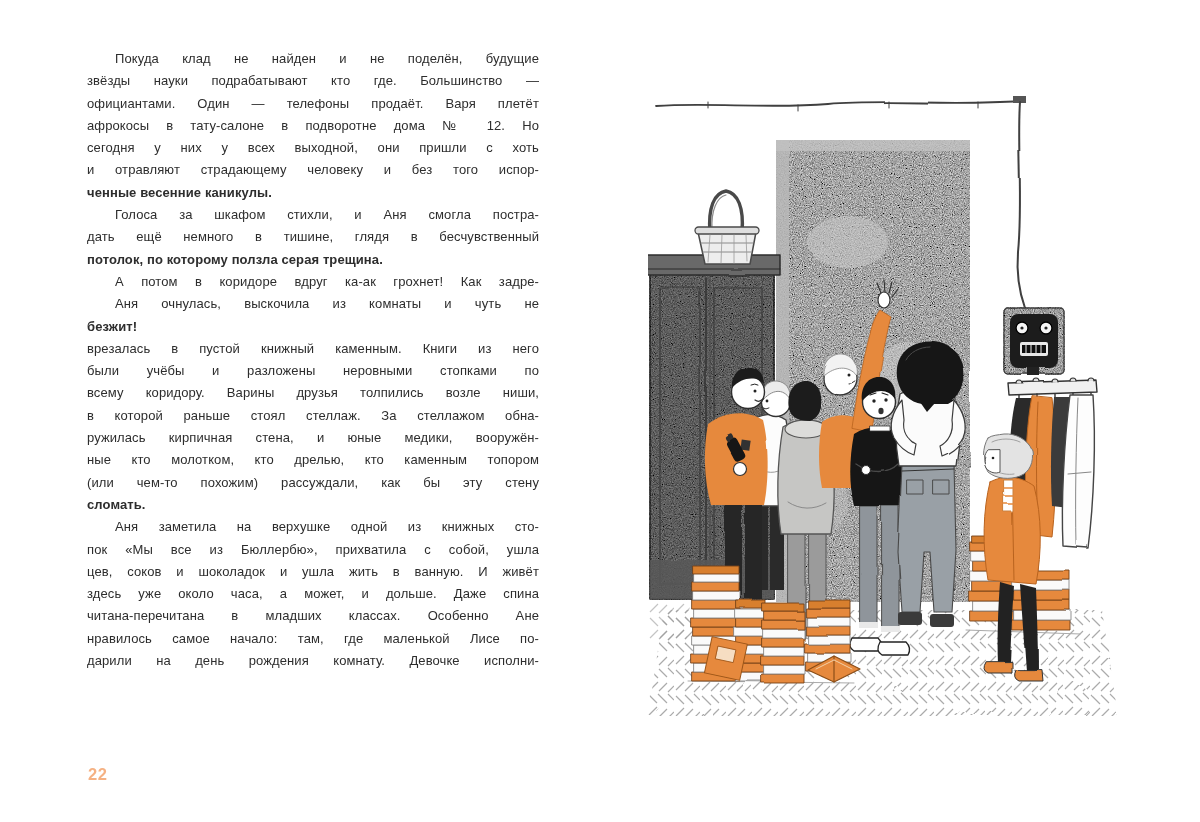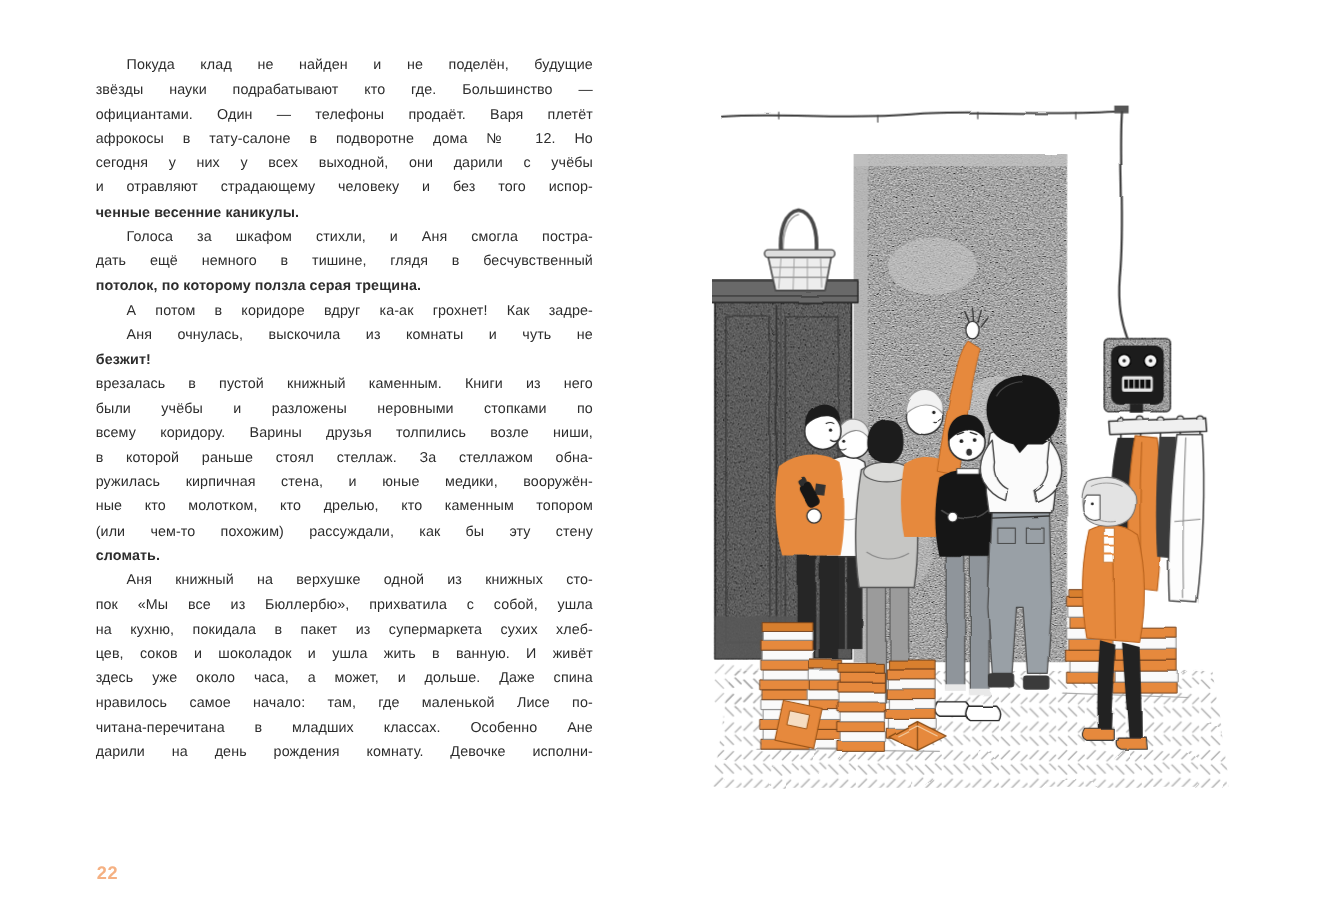--- a/index.html
+++ b/index.html
@@ -14,60 +14,59 @@
     color:#2d2d2d;font-size:13px;line-height:22.3px;
     letter-spacing:0.1px;
   }
   .text-block .line{
     text-align:justify;text-align-last:justify;-moz-text-align-last:justify;
     white-space:normal;height:22.3px;overflow:hidden;
   }
   .text-block .line.last{text-align-last:left;font-weight:bold;-moz-text-align-last:left;}
   .text-block .line.indent{text-indent:28px;}
   .page-number{
-    position:absolute;left:88px;top:785px;
+    position:absolute;left:88px;top:765px;
     font-size:16.5px;font-weight:bold;letter-spacing:0.5px;
   }
   
   .illustration{position:absolute;left:648px;top:82px;width:470px;height:636px;}
 </style>
 </head>
 <body style="background: rgb(255, 255, 255);">
 
 <div class="spread">
 
   <div class="text-block" id="text-lines" style="color: rgb(45, 45, 45);">
       <div class="line indent">Покуда клад не найден и не поделён, будущие</div>
       <div class="line">звёзды науки подрабатывают кто где. Большинство —</div>
       <div class="line">официантами. Один — телефоны продаёт. Варя плетёт</div>
       <div class="line">афрокосы в тату-салоне в подворотне дома № 12. Но</div>
-      <div class="line">сегодня у них у всех выходной, они дарили с учёбы</div>
+      <div class="line">сегодня у них у всех выходной, они пришли с хоть</div>
       <div class="line">и отравляют страдающему человеку и без того испор-</div>
       <div class="line last">ченные весенние каникулы.</div>
       <div class="line indent">Голоса за шкафом стихли, и Аня смогла постра-</div>
       <div class="line">дать ещё немного в тишине, глядя в бесчувственный</div>
       <div class="line last">потолок, по которому ползла серая трещина.</div>
       <div class="line indent">А потом в коридоре вдруг ка-ак грохнет! Как задре-</div>
       <div class="line indent">Аня очнулась, выскочила из комнаты и чуть не</div>
       <div class="line last">безжит!</div>
       <div class="line">врезалась в пустой книжный каменным. Книги из него</div>
       <div class="line">были учёбы и разложены неровными стопками по</div>
       <div class="line">всему коридору. Варины друзья толпились возле ниши,</div>
       <div class="line">в которой раньше стоял стеллаж. За стеллажом обна-</div>
       <div class="line">ружилась кирпичная стена, и юные медики, вооружён-</div>
       <div class="line">ные кто молотком, кто дрелью, кто каменным топором</div>
       <div class="line">(или чем-то похожим) рассуждали, как бы эту стену</div>
       <div class="line last">сломать.</div>
-      <div class="line indent">Аня книжный на верхушке одной из книжных сто-</div>
+      <div class="line indent">Аня заметила на верхушке одной из книжных сто-</div>
       <div class="line">пок «Мы все из Бюллербю», прихватила с собой, ушла</div>
-      <div class="line">на кухню, покидала в пакет из супермаркета сухих хлеб-</div>
       <div class="line">цев, соков и шоколадок и ушла жить в ванную. И живёт</div>
       <div class="line">здесь уже около часа, а может, и дольше. Даже спина</div>
+      <div class="line">читана-перечитана в младших классах. Особенно Ане</div>
       <div class="line">нравилось самое начало: там, где маленькой Лисе по-</div>
-      <div class="line">читана-перечитана в младших классах. Особенно Ане</div>
       <div class="line">дарили на день рождения комнату. Девочке исполни-</div>
     </div>
   <div class="page-number" style="color: rgb(245, 177, 131);">22</div>
 
   <svg class="illustration" viewBox="0 0 470 636" xmlns="http://www.w3.org/2000/svg">
     <defs>
       <filter id="grain" x="-5%" y="-5%" width="110%" height="110%">
         <feTurbulence type="fractalNoise" baseFrequency="0.9" numOctaves="2" seed="4" result="n"></feTurbulence>
         <feColorMatrix in="n" type="matrix" values="0 0 0 0 0  0 0 0 0 0  0 0 0 0 0  0.9 0.9 0.9 0 -0.9" result="a"></feColorMatrix>
         <feComposite in="a" in2="SourceAlpha" operator="in" result="spk"></feComposite>

